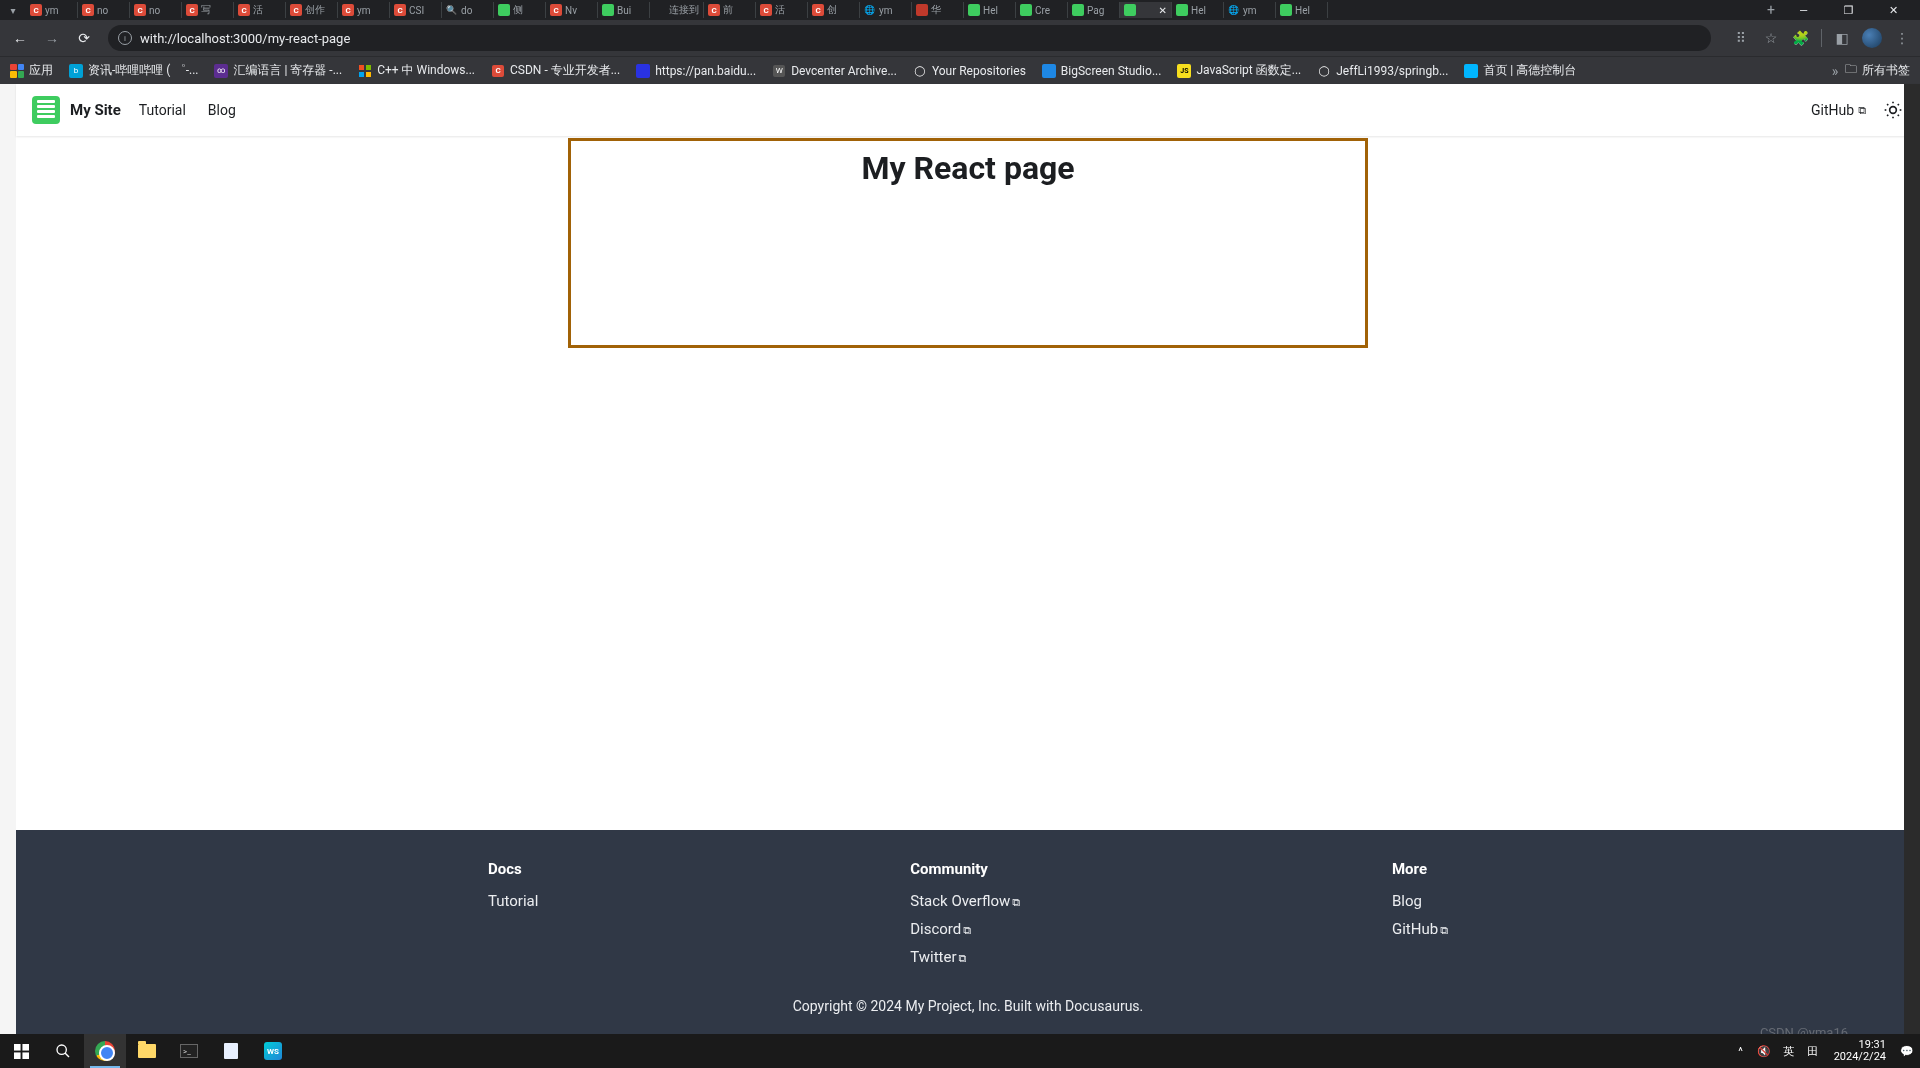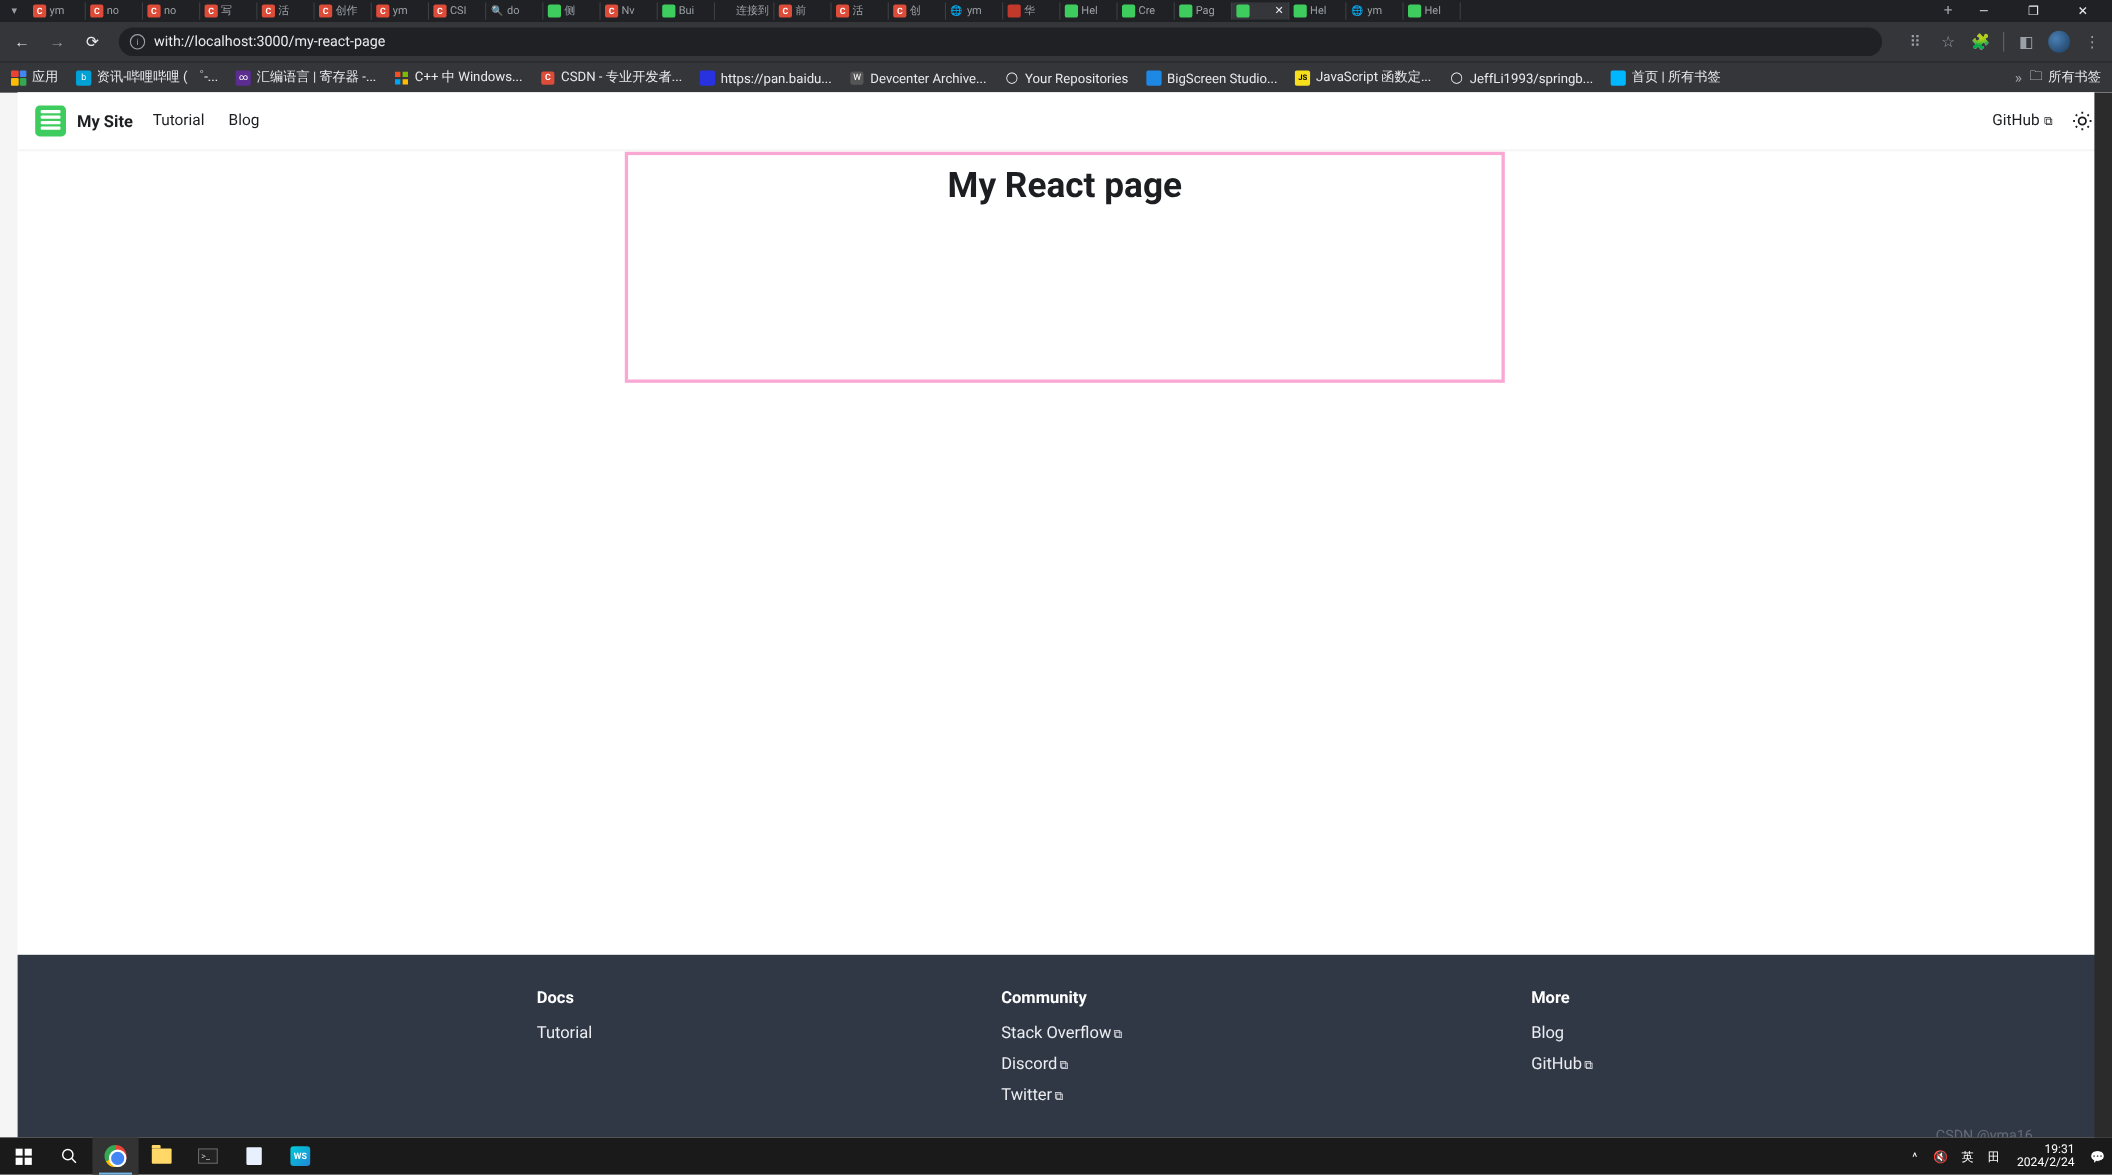--- a/index.html
+++ b/index.html
@@ -50,21 +50,21 @@
     .site-logo::after { content:''; position:absolute; top:4px; left:5px; width:18px; height:3px; background:#fff; box-shadow:0 5px 0 #fff, 0 10px 0 #fff, 0 15px 0 #fff; border-radius:1px;}
     .site-title { font-weight: 700; font-size: 15px; color: #1c1e21; margin-right: 18px; }
     .site-nav { display: flex; gap: 22px; }
     .site-nav a { color: #1c1e21; text-decoration: none; font-size: 14px; }
     .site-right { margin-left: auto; display: flex; align-items: center; gap: 16px; }
     .github-link { font-size: 14px; color: #1c1e21; display: flex; align-items: center; gap: 4px; }
     .ext-icon { font-size: 11px; }
     .theme-toggle { width: 22px; height: 22px; display:flex; align-items:center; justify-content:center;}
 
     .content-area { flex: 1; padding: 0; display:flex; justify-content:center; align-items:flex-start;}
-    .red-box { border: 3px solid #f9a8d4; width: 800px; margin-top: 2px; padding: 8px 0 146px 0; text-align: center; }
+    .red-box { border: 3px solid #a16207; width: 800px; margin-top: 2px; padding: 8px 0 146px 0; text-align: center; }
     .page-heading { font-size: 32px; font-weight: 700; color: #1c1e21; margin-bottom: 12px; }
     .page-para { font-size: 15px; color: #1c1e21; }
 
     .footer { background: #303846; color: #fff; padding: 30px 0 20px; }
     .footer-cols { max-width: 1000px; margin: 0 auto; display: flex; justify-content: space-between; padding: 0 20px; }
     .footer-col h4 { font-size: 15px; font-weight: 700; margin-bottom: 14px; }
     .footer-col a { display: block; color: #ebedf0; text-decoration: none; font-size: 15px; margin-bottom: 10px; }
     .footer-ext { font-size: 11px; margin-left: 2px; }
     .copyright { text-align: center; font-size: 14px; margin-top: 22px; color: #ebedf0; }
 
@@ -320,21 +320,21 @@
         <div class="bm">
           <span class="bm-fav" style="background:#f7df1e;width:14px;height:14px;border-radius:2px;color:#000;font-size:7px;font-weight:bold;">JS</span>
           <span>JavaScript 函数定...</span>
         </div>
         <div class="bm">
           <span class="bm-fav" style="color:#fff;">◯</span>
           <span>JeffLi1993/springb...</span>
         </div>
         <div class="bm">
           <span class="bm-fav" style="background:#00b6ff;width:14px;height:14px;border-radius:2px;"></span>
-          <span>首页 | 所有书签</span>
+          <span>首页 | 高德控制台</span>
         </div>
       </div>
     <div class="bm-overflow chrome-icon">»</div>
     <div class="bm-all">
       <span>🗀</span>
       <span>所有书签</span>
     </div>
   </div>
 </div>
 
@@ -384,20 +384,21 @@
         <a><span>Stack Overflow</span><span class="footer-ext">⧉</span></a>
         <a><span>Discord</span><span class="footer-ext">⧉</span></a>
         <a><span>Twitter</span><span class="footer-ext">⧉</span></a>
       </div>
       <div class="footer-col">
         <h4>More</h4>
         <a>Blog</a>
         <a><span>GitHub</span><span class="footer-ext">⧉</span></a>
       </div>
     </div>
+    <div class="copyright">Copyright © 2024 My Project, Inc. Built with Docusaurus.</div>
   </footer>
 </div>
 <div class="scroll-margin"></div>
 
 <div class="watermark">CSDN @yma16</div>
 
 <div class="taskbar">
   <div class="tb-left">
     <div class="tb-btn">
       <svg width="15" height="15" viewBox="0 0 16 16">

